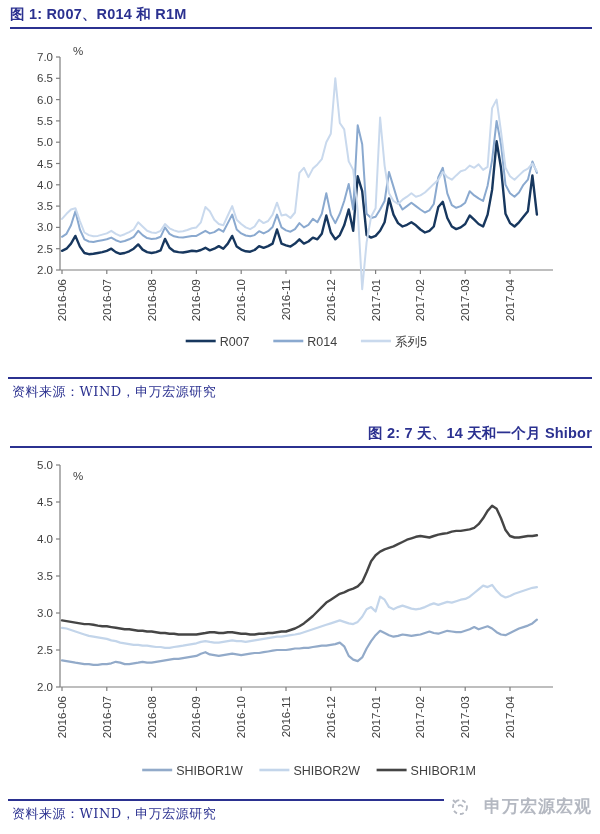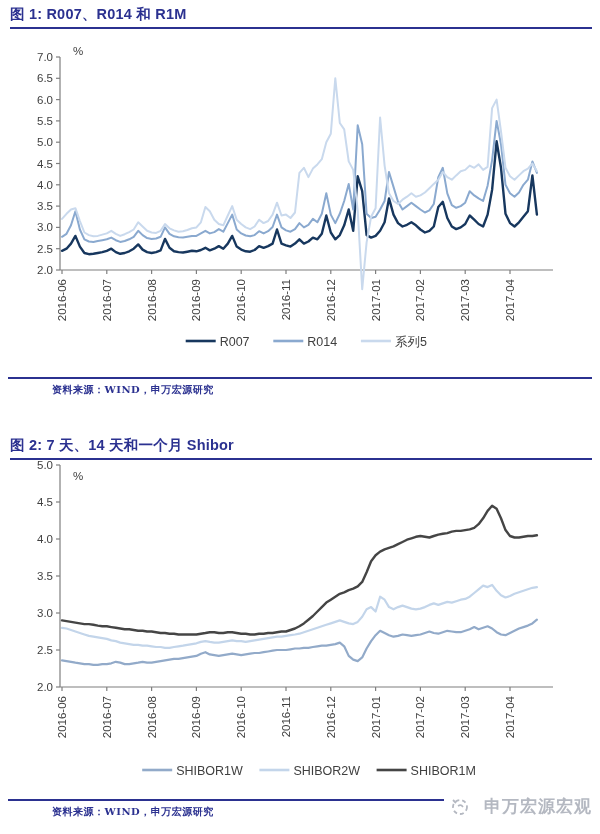--- a/index.html
+++ b/index.html
@@ -3,22 +3,22 @@
 <meta charset="utf-8">
 <style>
   html,body{margin:0;padding:0;background:#ffffff;}
   .page{position:relative;width:600px;height:834px;background:#ffffff;overflow:hidden;
         font-family:"Liberation Sans",sans-serif;}
   .fig-title-bar{position:absolute;left:10px;right:8px;border-bottom:2px solid #2b3190;padding-bottom:3px;}
   .fig-title{font-size:14.5px;font-weight:bold;color:#2b3190;letter-spacing:0.2px;
              font-family:"Liberation Sans",sans-serif;}
   .chart-svg{position:absolute;left:0;}
   .rule{position:absolute;height:2px;background:#2b3190;}
-  .source{position:absolute;left:12px;font-family:"DejaVu Serif",serif;font-weight:bold;
-          font-size:10px;color:#2b3190;letter-spacing:0.5px;margin-left:40px;}
+  .source{position:absolute;left:12px;font-family:"DejaVu Serif",serif;font-weight:normal;
+          font-size:13px;color:#2b3190;letter-spacing:0.5px;}
   .logo{position:absolute;right:6px;top:792px;display:flex;align-items:center;gap:12px;
         background:#ffffff;padding:2px 2px 2px 4px;}
   .logo-text{font-size:17px;font-weight:bold;color:#b4b8c1;letter-spacing:1px;
              font-family:"Liberation Sans",sans-serif;text-shadow:0 0 1px #ffffff;}
 </style>
 </head>
 <body>
 
 <div class="page">
 
@@ -81,21 +81,21 @@
       <text x="219.7" y="310.5" font-size="12.5" fill="#404040" font-family="&quot;Liberation Sans&quot;,sans-serif">R007</text>
       <line x1="273.29999999999995" y1="306" x2="303.29999999999995" y2="306" stroke="#8aa9cf" stroke-width="2.6"></line>
       <text x="307.29999999999995" y="310.5" font-size="12.5" fill="#404040" font-family="&quot;Liberation Sans&quot;,sans-serif">R014</text>
       <line x1="360.9" y1="306" x2="390.9" y2="306" stroke="#c9d9ed" stroke-width="2.6"></line>
       <text x="394.9" y="310.5" font-size="12.5" fill="#404040" font-family="&quot;Liberation Sans&quot;,sans-serif">系列5</text>
     </svg>
 
   <div class="rule" style="top:377px;left:8px;right:8px;"></div>
   <div class="source" style="top:383px;">资料来源：WIND，申万宏源研究</div>
 
-  <div class="fig-title-bar" style="top:436px;">
+  <div class="fig-title-bar" style="top:424px;text-align:right;">
     <div class="fig-title">图 2: 7 天、14 天和一个月 Shibor</div>
   </div>
 
   <svg id="chart2" class="chart-svg" style="top:458px;" width="600" height="335">
       <line x1="60" y1="7" x2="60" y2="229" stroke="#7f7f7f" stroke-width="1.2"></line>
       <line x1="60" y1="229" x2="553" y2="229" stroke="#7f7f7f" stroke-width="1.2"></line>
       <line x1="56" y1="229" x2="60" y2="229" stroke="#7f7f7f" stroke-width="1.2"></line>
       <text x="53" y="233" text-anchor="end" font-size="11.5" fill="#404040" font-family="&quot;Liberation Sans&quot;,sans-serif">2.0</text>
       <line x1="56" y1="192" x2="60" y2="192" stroke="#7f7f7f" stroke-width="1.2"></line>
       <text x="53" y="196" text-anchor="end" font-size="11.5" fill="#404040" font-family="&quot;Liberation Sans&quot;,sans-serif">2.5</text>

